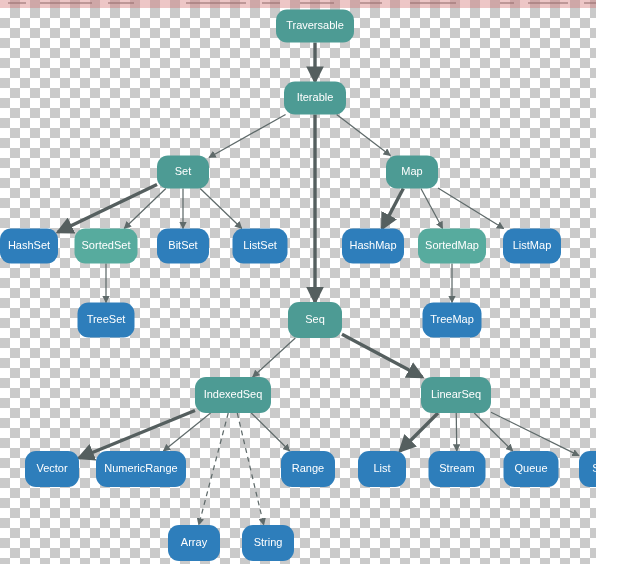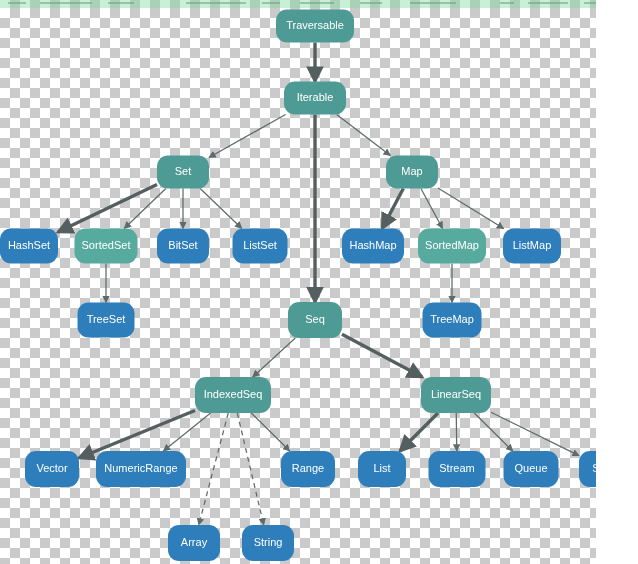--- a/index.html
+++ b/index.html
@@ -8,21 +8,21 @@
     background: #ffffff;
     width: 638px;
     height: 564px;
     overflow: hidden;
     font-family: "Liberation Sans", sans-serif;
   }
   #stage {
     position: relative;
     width: 596px;
     height: 564px;
-    background: #22c55e;
+    background: #b91c1c;
     overflow: hidden;
   }
   
   #canvas {
     position: absolute;
     left: 0px;
     top: 8px;
     width: 630px;
     height: 556px;
     background-color: #ffffff;

